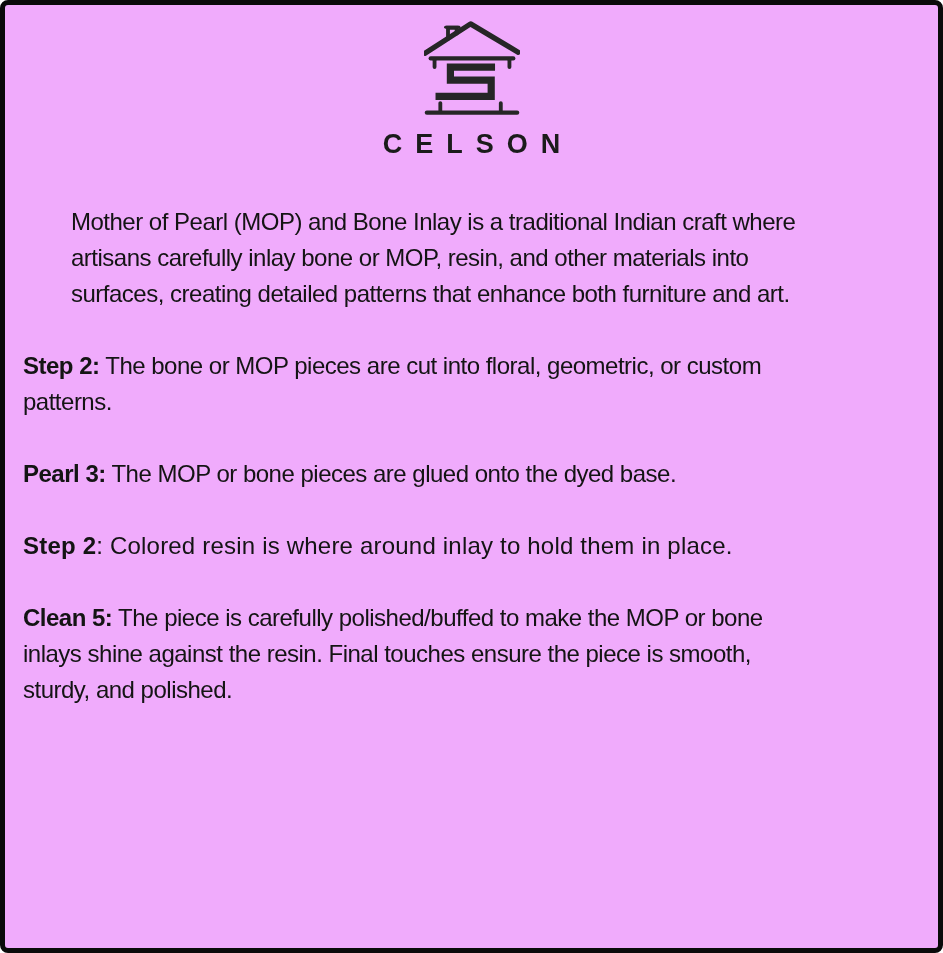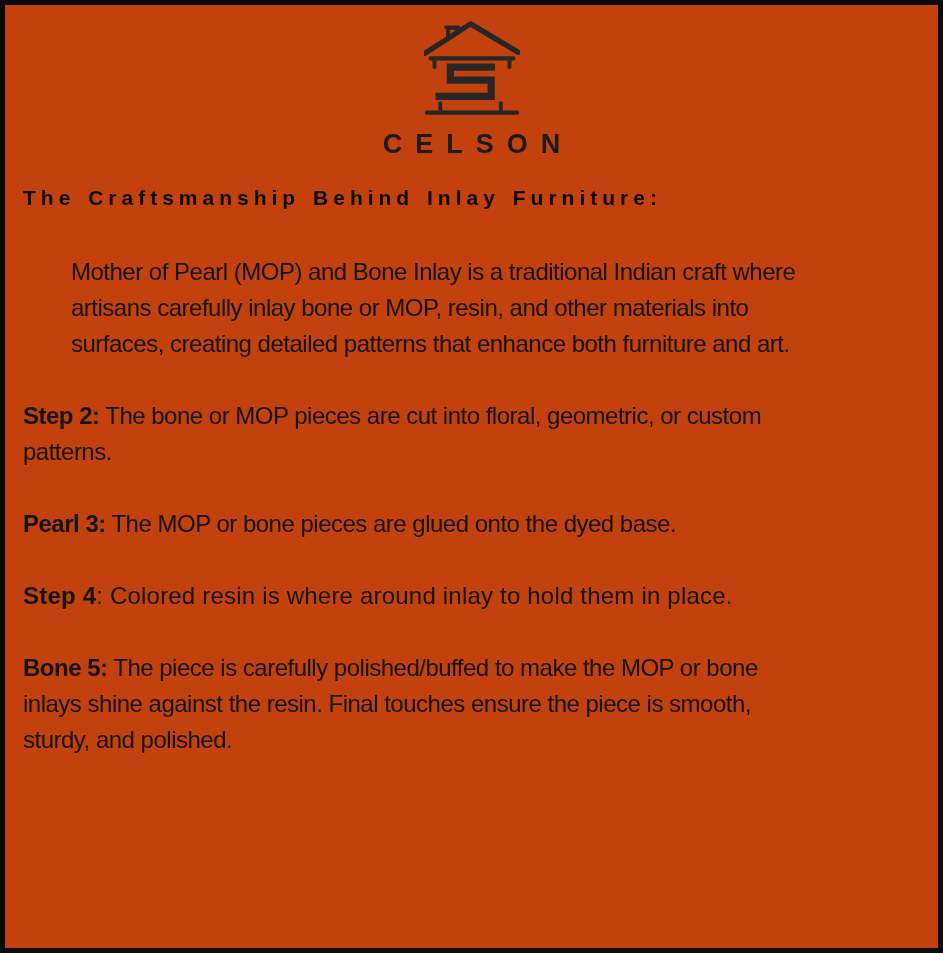--- a/index.html
+++ b/index.html
@@ -7,22 +7,22 @@
     padding: 0;
     background: #ffffff;
     font-family: "Liberation Sans", "DejaVu Sans", sans-serif;
   }
   .page {
     position: relative;
     width: 943px;
     height: 953px;
     box-sizing: border-box;
     border: 5px solid #0a0a0a;
-    border-radius: 0;
-    background: #c2410c;
+    border-radius: 8px;
+    background: #f0abfc;
     overflow: hidden;
   }
   .logo-wrap {
     width: 96px;
     height: 104px;
     margin: 12px auto 0 auto;
   }
   .logo-wrap svg { display: block; width: 100%; height: 100%; }
   .brand-name {
     margin-top: 8px;
@@ -78,33 +78,32 @@
       <path d="M17 87.5 V95" stroke-width="4" stroke-linecap="round"></path>
       <path d="M80 87.5 V95" stroke-width="4" stroke-linecap="round"></path>
       <path d="M3 97.5 H97" stroke-width="4.5" stroke-linecap="round"></path>
     </svg>
   </div>
 
   <div class="brand-name">CELSON</div>
 
   <div class="content">
 
-    <h1 class="page-heading">The Craftsmanship Behind Inlay Furniture:</h1>
 
     <p class="para first"><span class="wrap-text">Mother of Pearl (MOP) and Bone Inlay is a traditional Indian craft where
 artisans carefully inlay bone or MOP, resin, and other materials into
 surfaces, creating detailed patterns that enhance both furniture and art.</span></p>
 
 
 
     <p class="para"><b class="step-label">Step 2:</b><span class="wrap-text"> The bone or MOP pieces are cut into floral, geometric, or custom
 patterns.</span></p>
 
     <p class="para"><b class="step-label">Pearl 3:</b><span class="wrap-text"> The MOP or bone pieces are glued onto the dyed base.</span></p>
 
-    <p class="para wide"><b class="step-label">Step 4</b><span class="wrap-text">: Colored resin is where around inlay to hold them in place.</span></p>
+    <p class="para wide"><b class="step-label">Step 2</b><span class="wrap-text">: Colored resin is where around inlay to hold them in place.</span></p>
 
-    <p class="para"><b class="step-label">Bone 5:</b><span class="wrap-text"> The piece is carefully polished/buffed to make the MOP or bone
+    <p class="para"><b class="step-label">Clean 5:</b><span class="wrap-text"> The piece is carefully polished/buffed to make the MOP or bone
 inlays shine against the resin. Final touches ensure the piece is smooth,
 sturdy, and polished.</span></p>
 
   </div>
 </div>
 
 </body></html>

